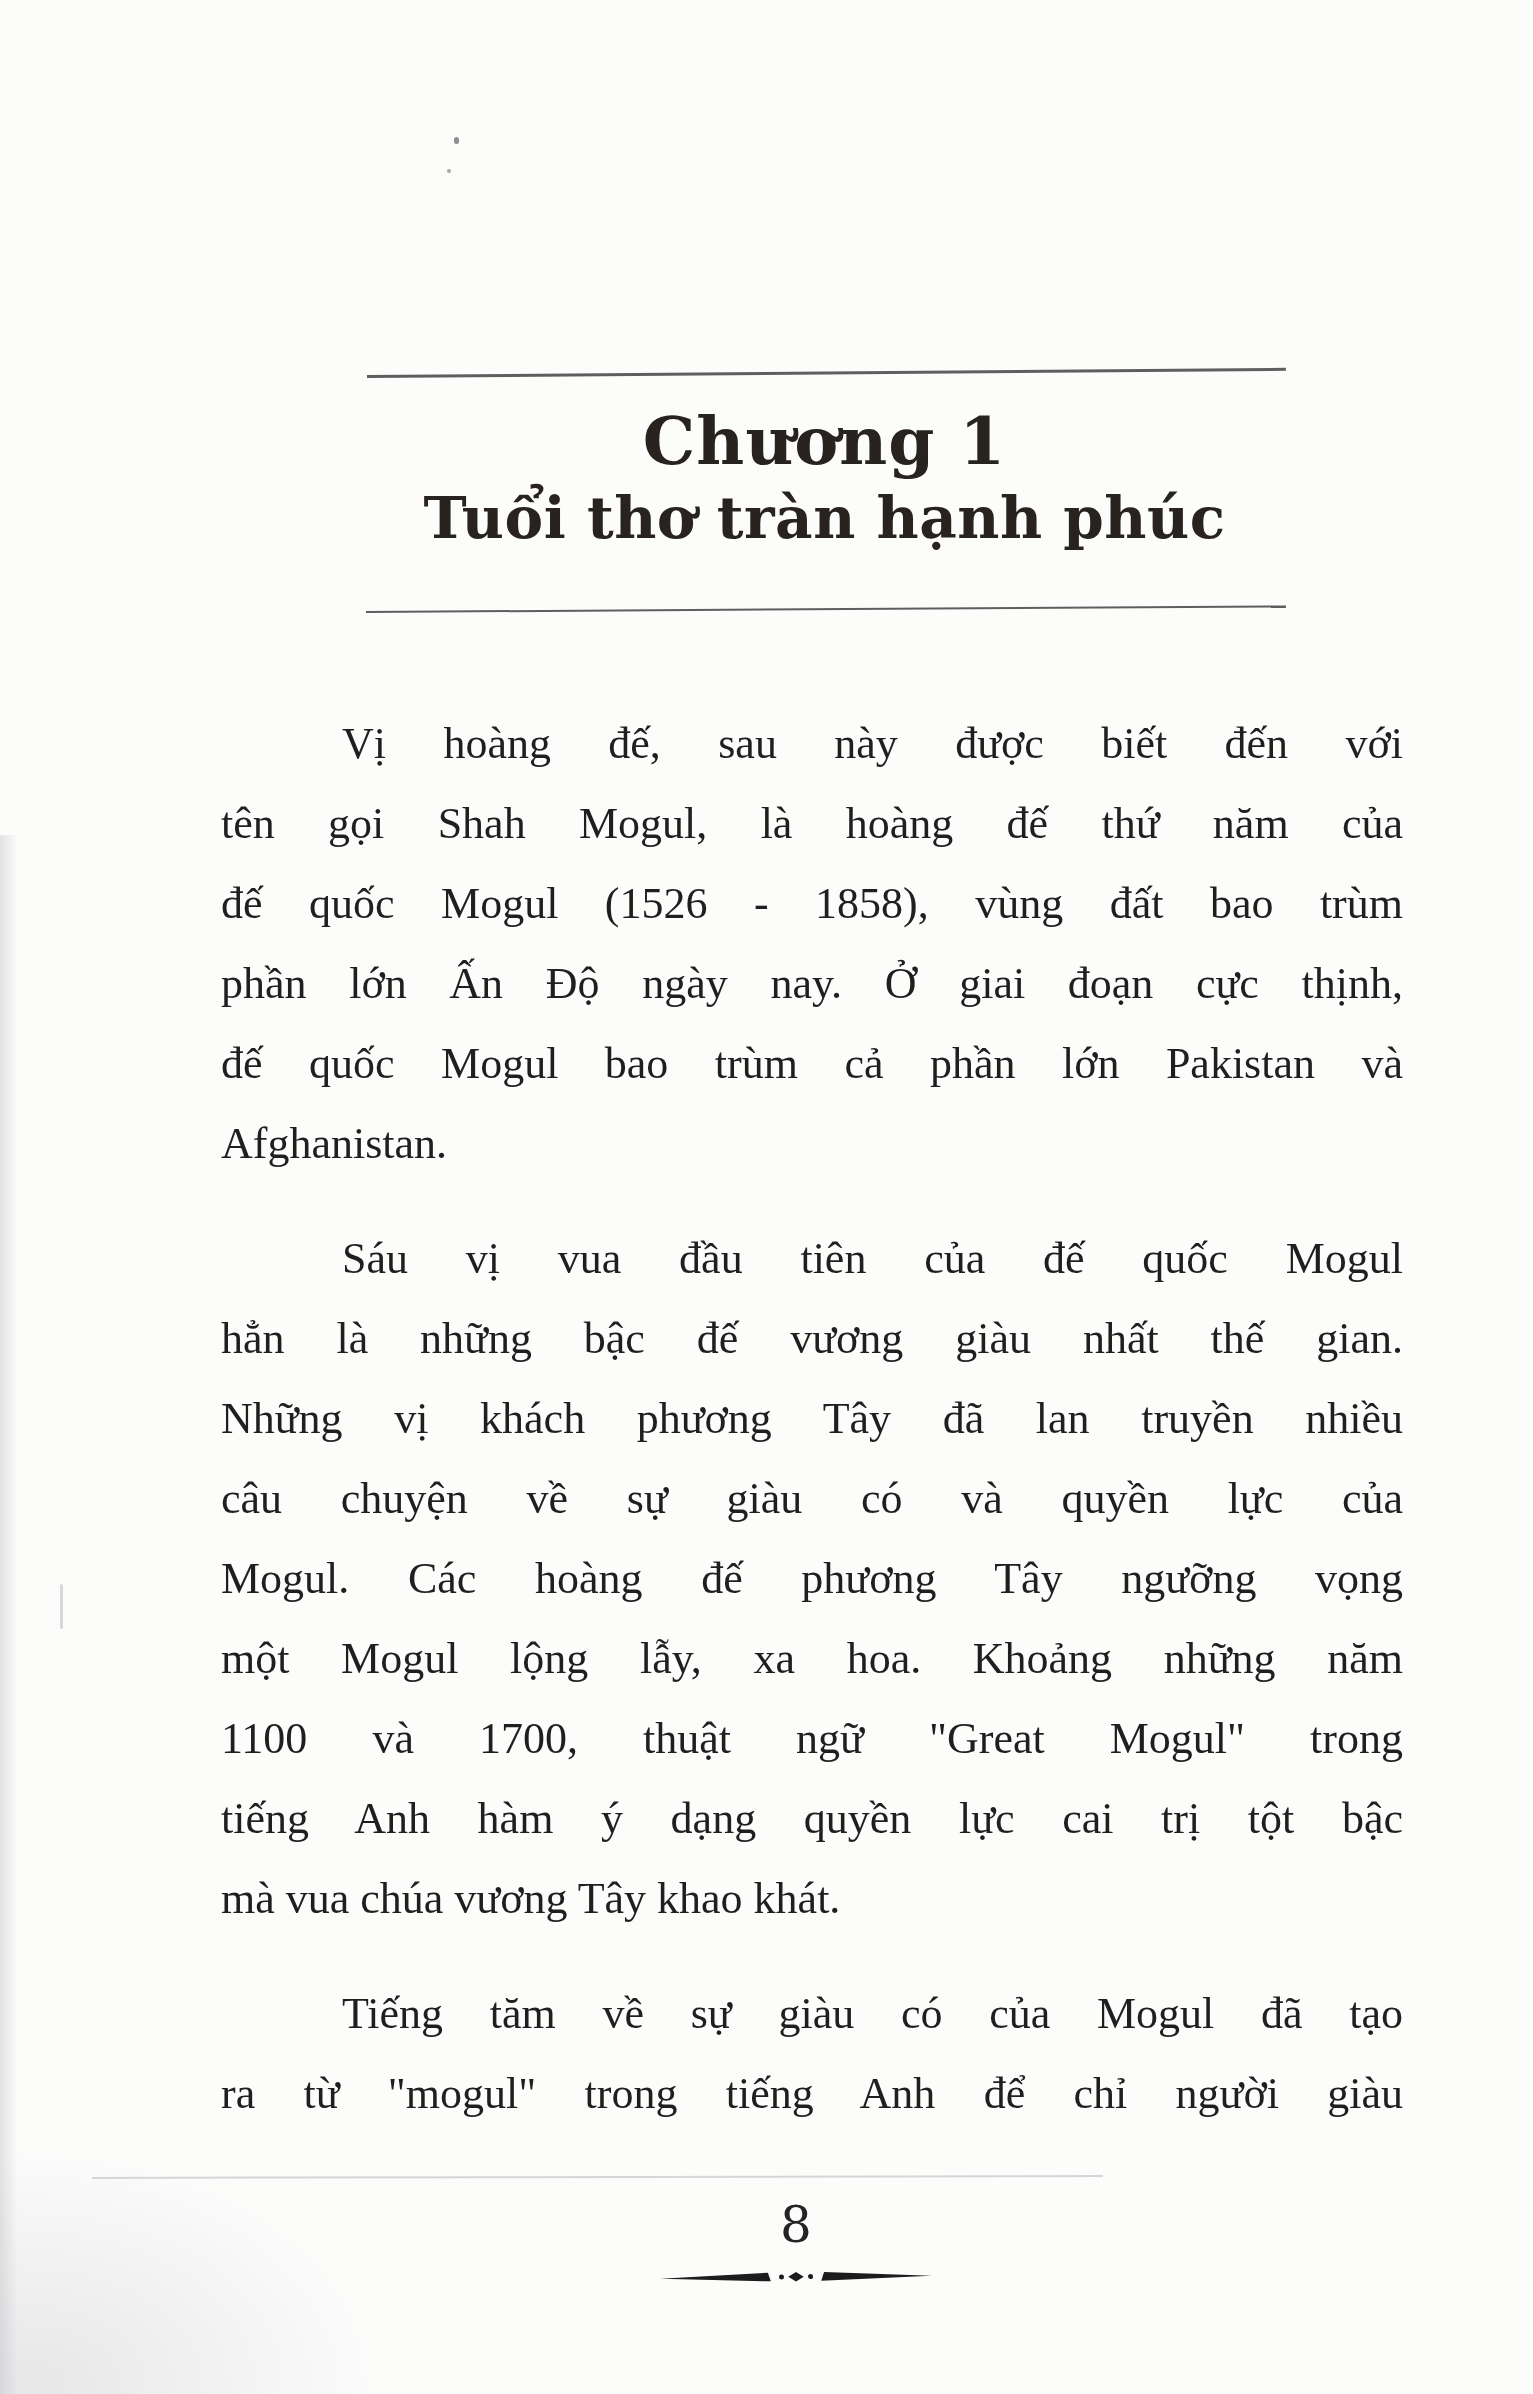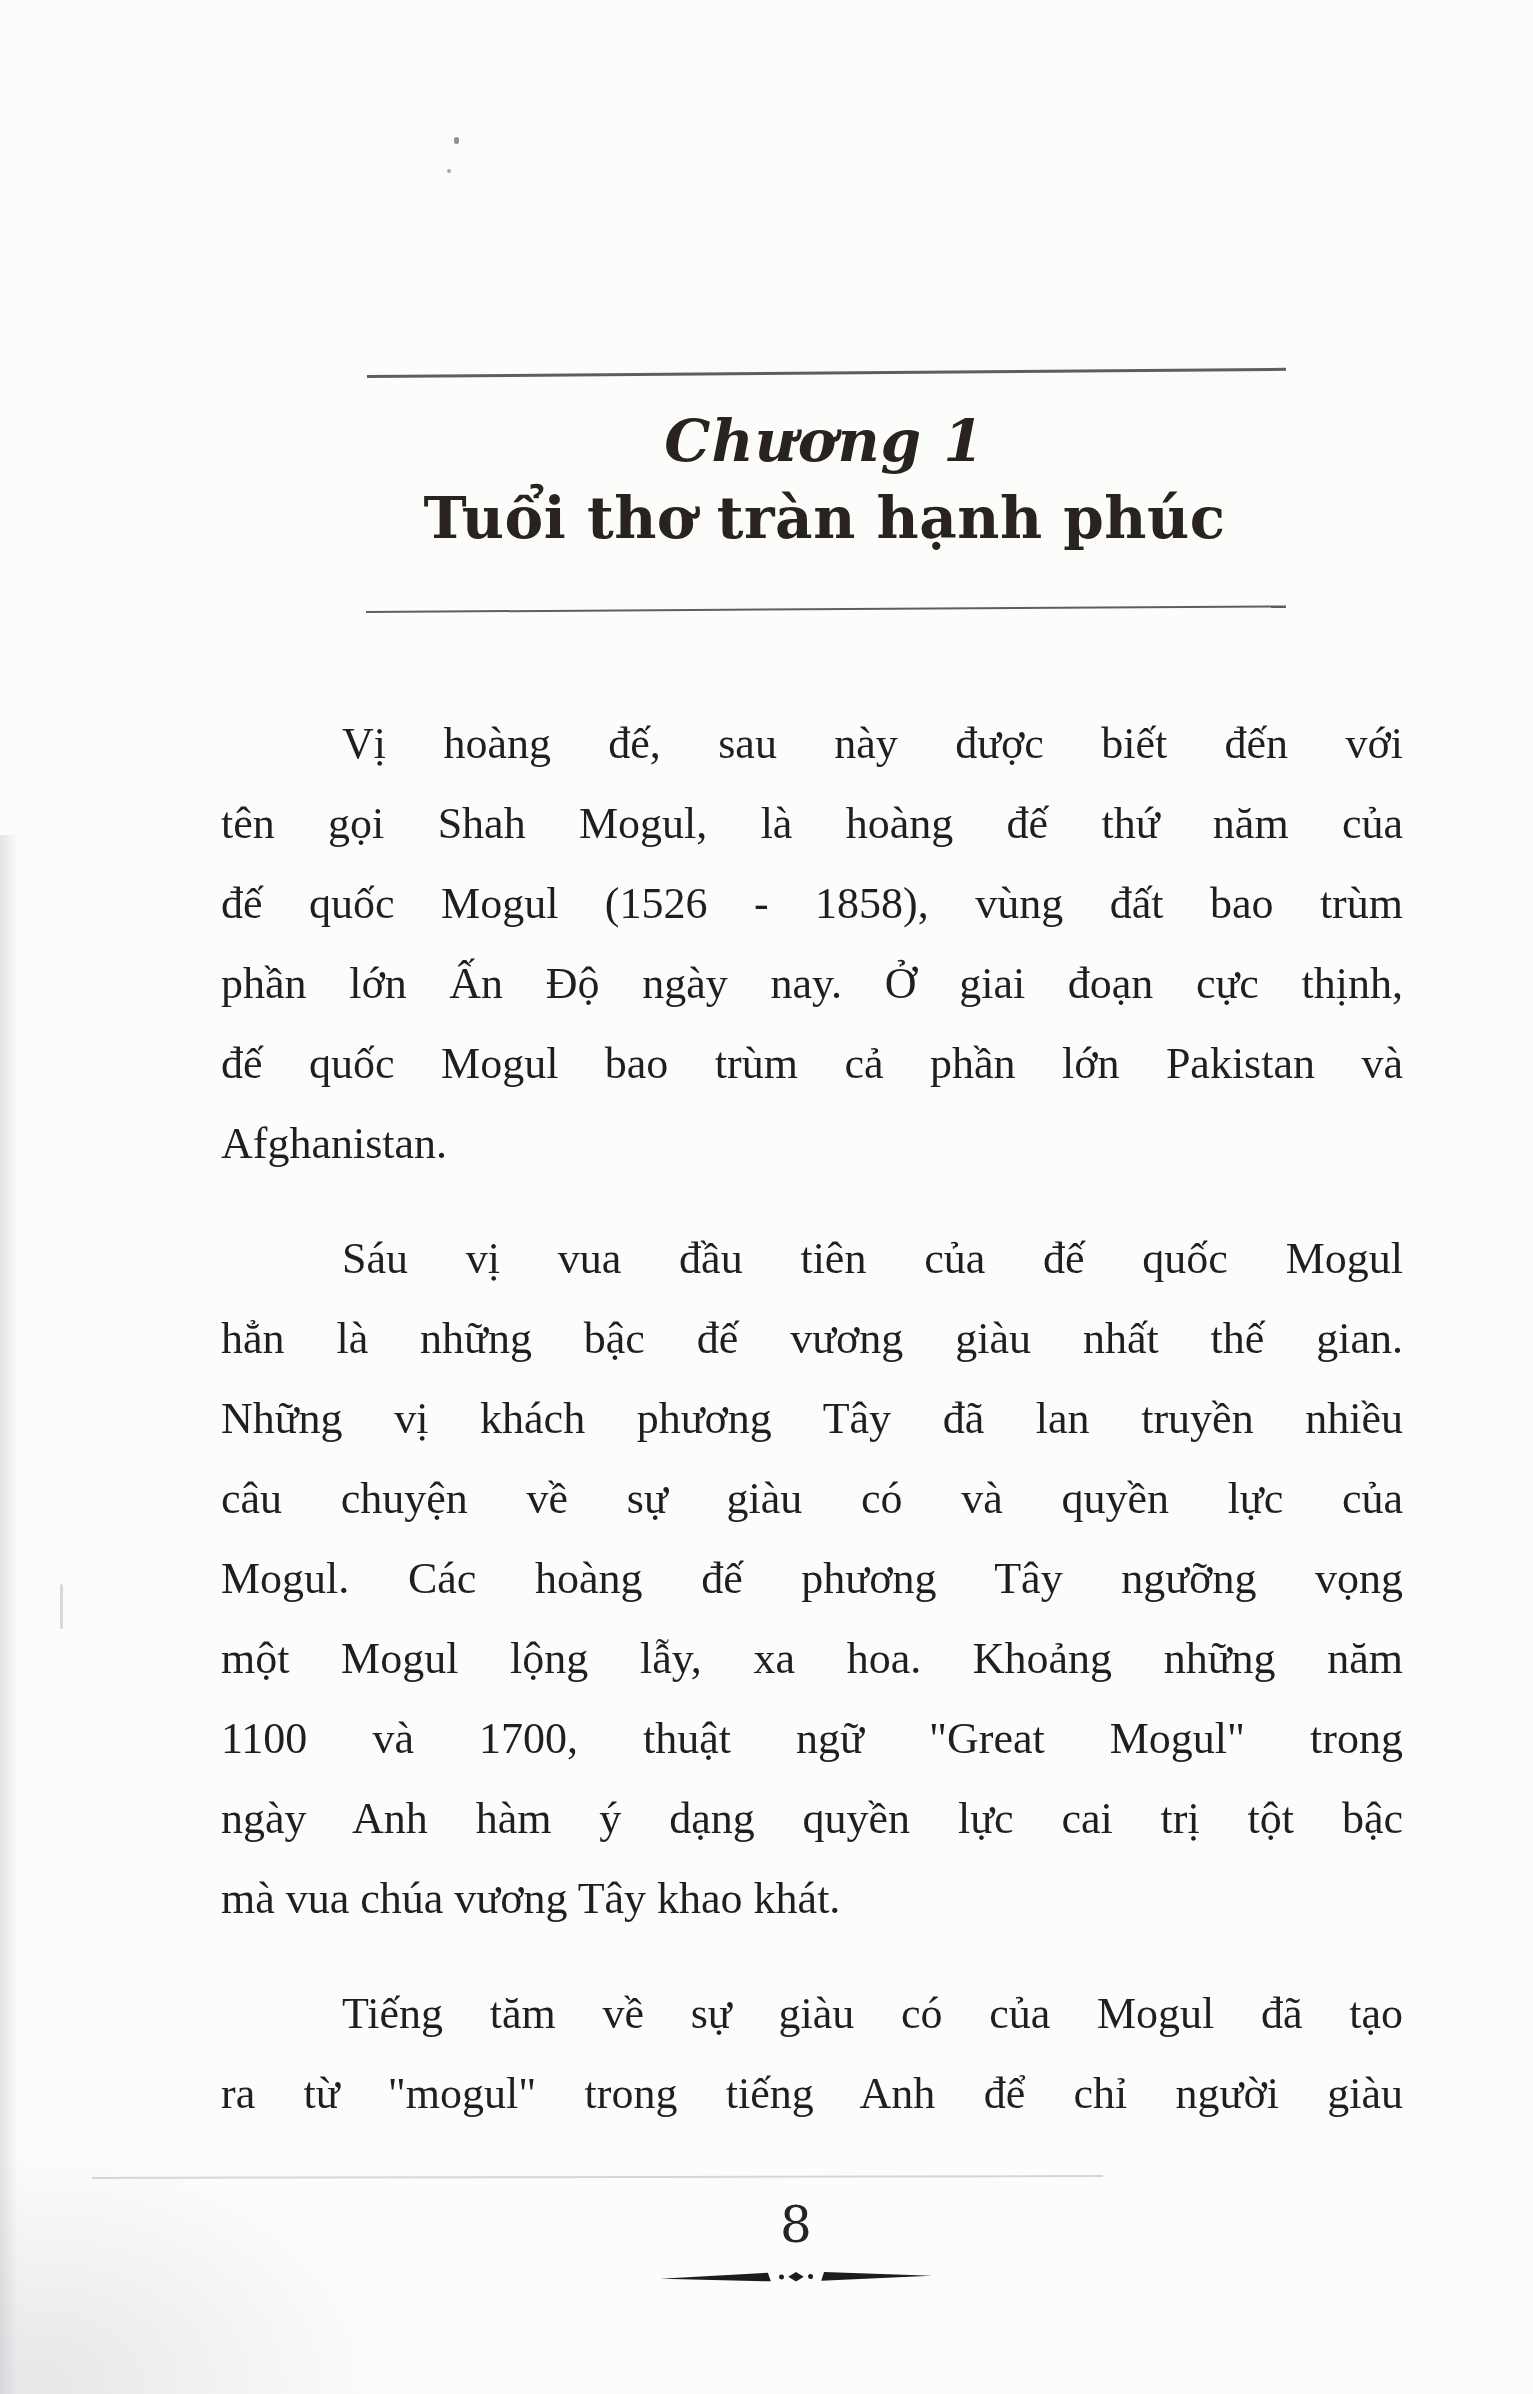--- a/index.html
+++ b/index.html
@@ -47,21 +47,21 @@
 
   .heading {
     position: absolute;
     left: 291px; top: 402px; width: 1067px;
     text-align: center;
     color: #28231f;
     font-family: "DejaVu Serif", serif;
     font-weight: 700;
   }
   .h-line1 {
-    font-size: 58px; line-height: 78px; letter-spacing: 1px; font-style: italic;
+    font-size: 66px; line-height: 78px; letter-spacing: 1px;
   }
   .h-line2 {
     font-size: 58px; line-height: 76px; letter-spacing: 0.5px;
   }
 
   .body-text {
     position: absolute;
     left: 221px; top: 704px; width: 1182px;
     font-size: 44px; line-height: 80px;
     color: var(--ink);
@@ -136,21 +136,21 @@
         <div class="line noj">Afghanistan.</div>
       </div>
       <div class="para">
         <div class="line indent">Sáu vị vua đầu tiên của đế quốc Mogul</div>
         <div class="line">hẳn là những bậc đế vương giàu nhất thế gian.</div>
         <div class="line">Những vị khách phương Tây đã lan truyền nhiều</div>
         <div class="line">câu chuyện về sự giàu có và quyền lực của</div>
         <div class="line">Mogul. Các hoàng đế phương Tây ngưỡng vọng</div>
         <div class="line">một Mogul lộng lẫy, xa hoa. Khoảng những năm</div>
         <div class="line">1100 và 1700, thuật ngữ "Great Mogul" trong</div>
-        <div class="line">ngày Anh hàm ý dạng quyền lực cai trị tột bậc</div>
+        <div class="line">tiếng Anh hàm ý dạng quyền lực cai trị tột bậc</div>
         <div class="line noj">mà vua chúa vương Tây khao khát.</div>
       </div>
       <div class="para">
         <div class="line indent">Tiếng tăm về sự giàu có của Mogul đã tạo</div>
         <div class="line">ra từ "mogul" trong tiếng Anh để chỉ người giàu</div>
       </div>
     </div>
 
   <div class="artifact-line"></div>
   <div class="artifact-dash"></div>

